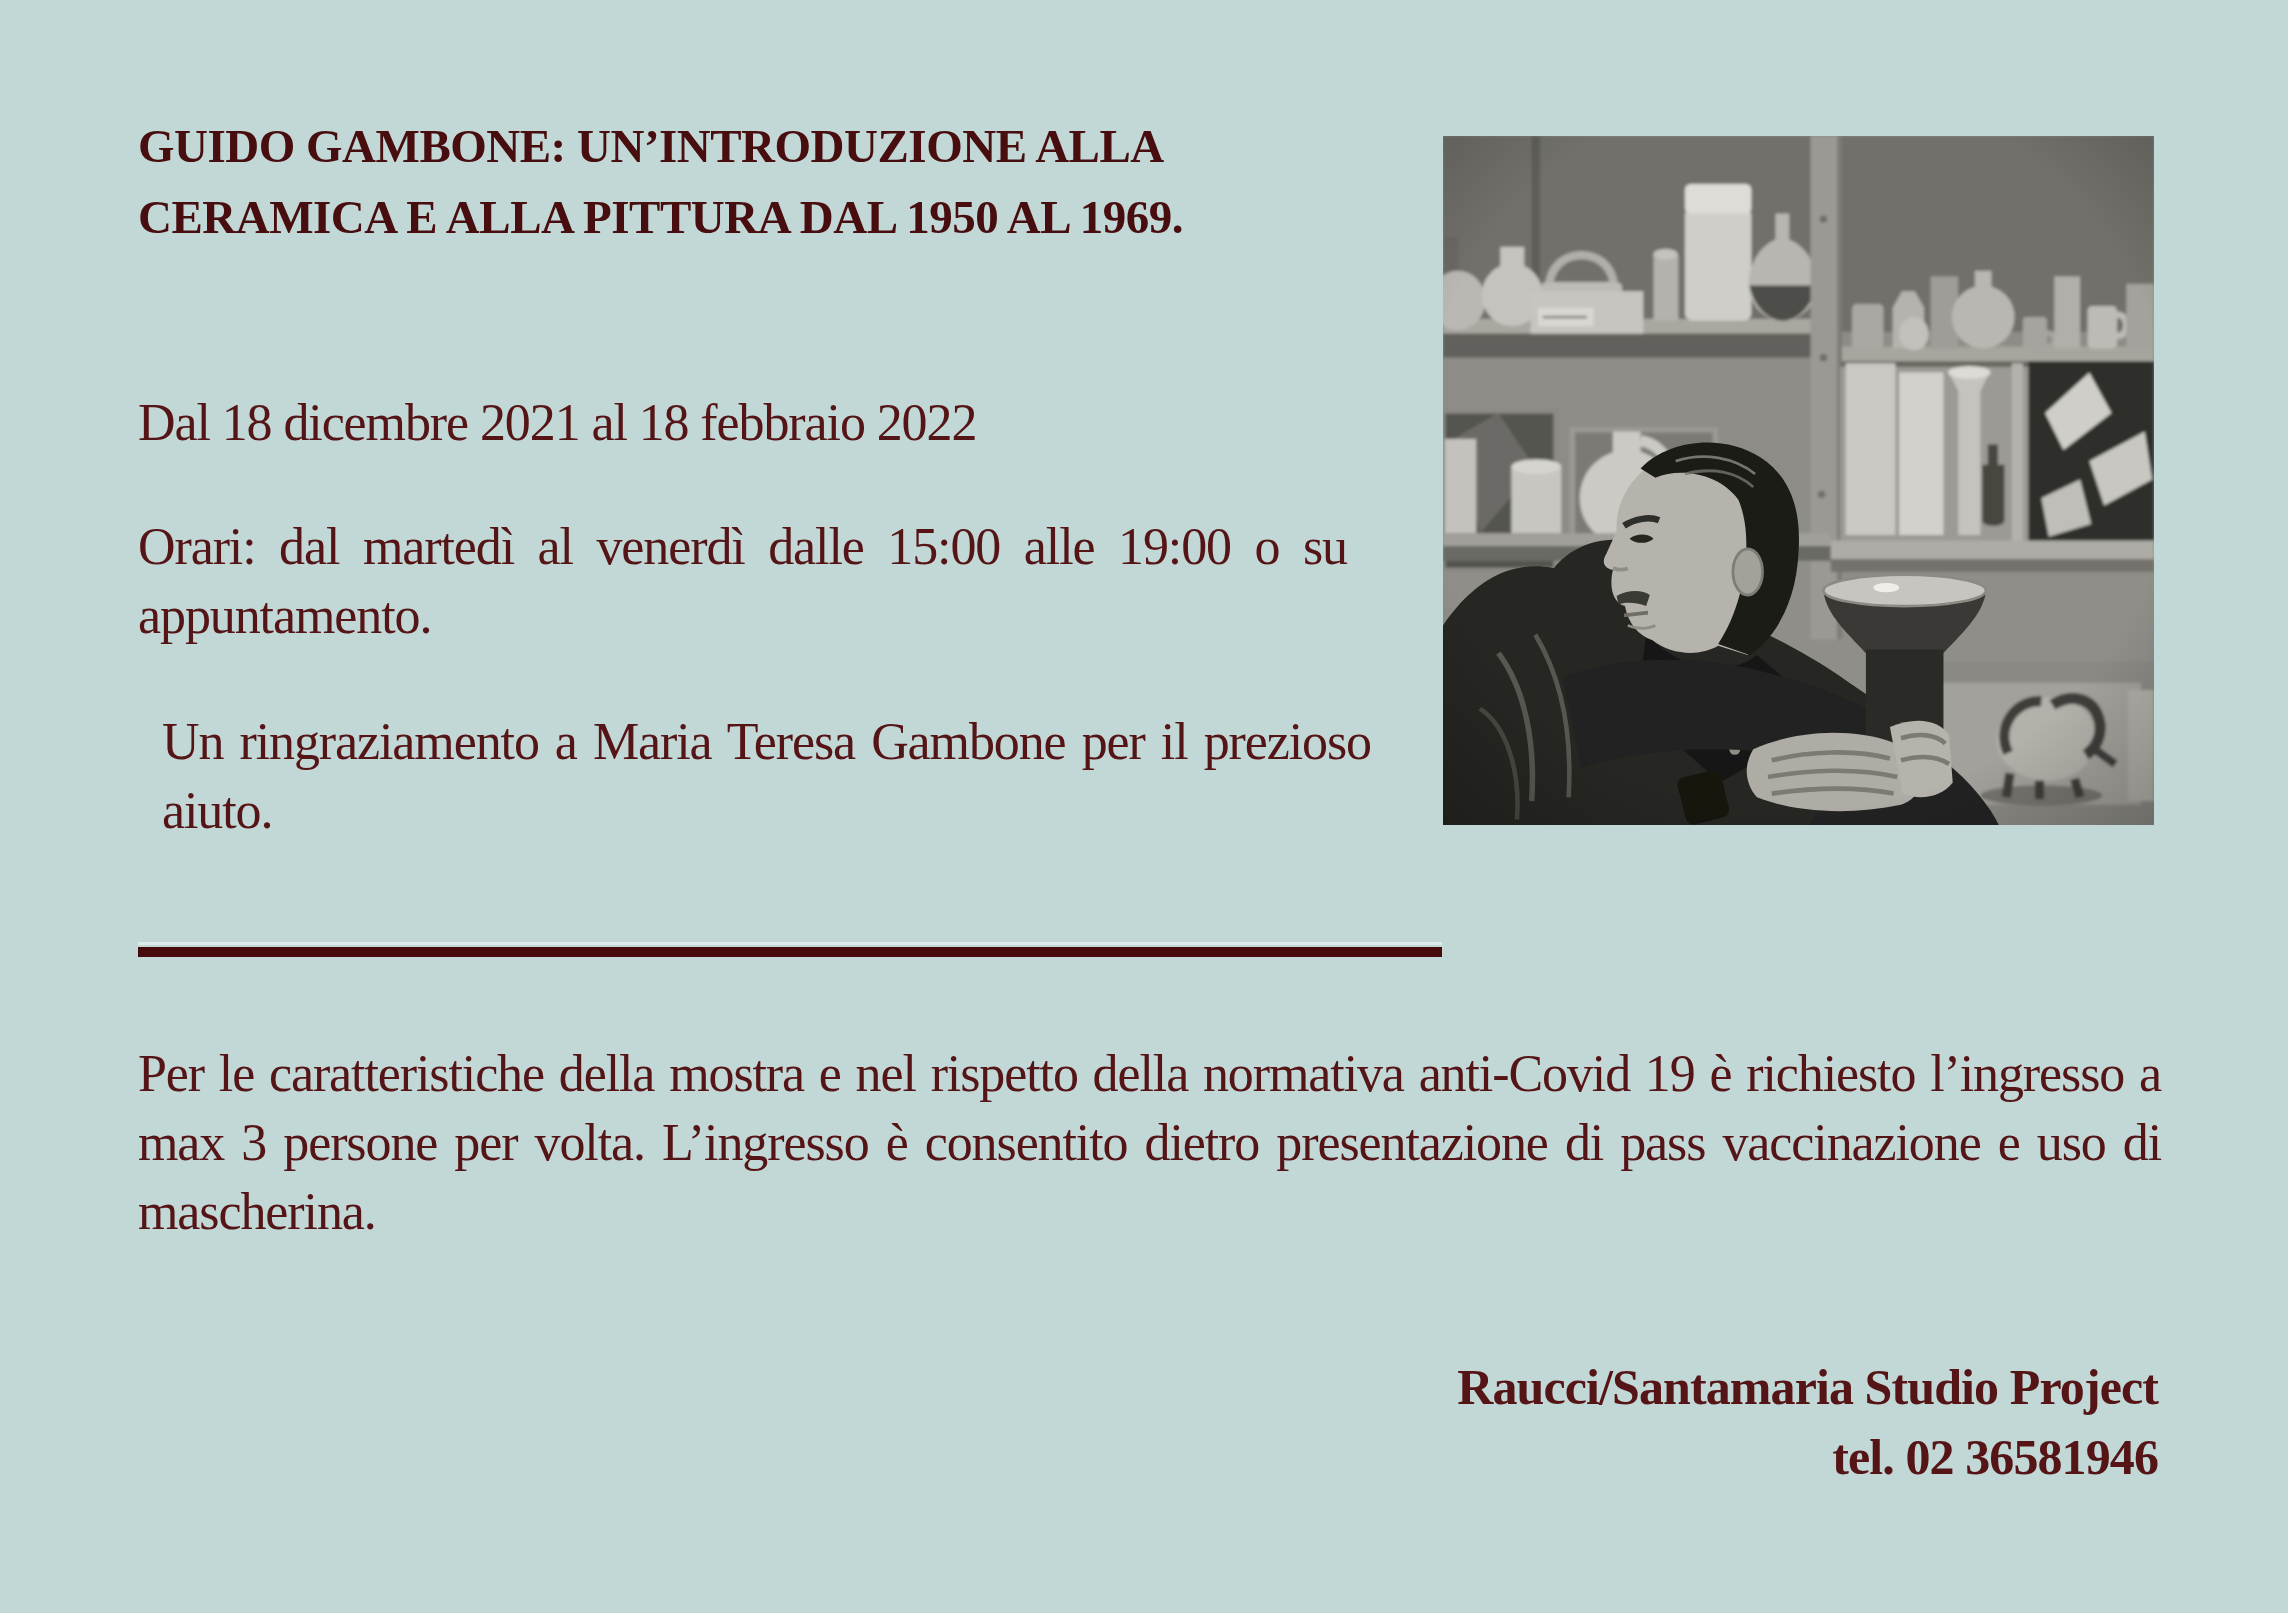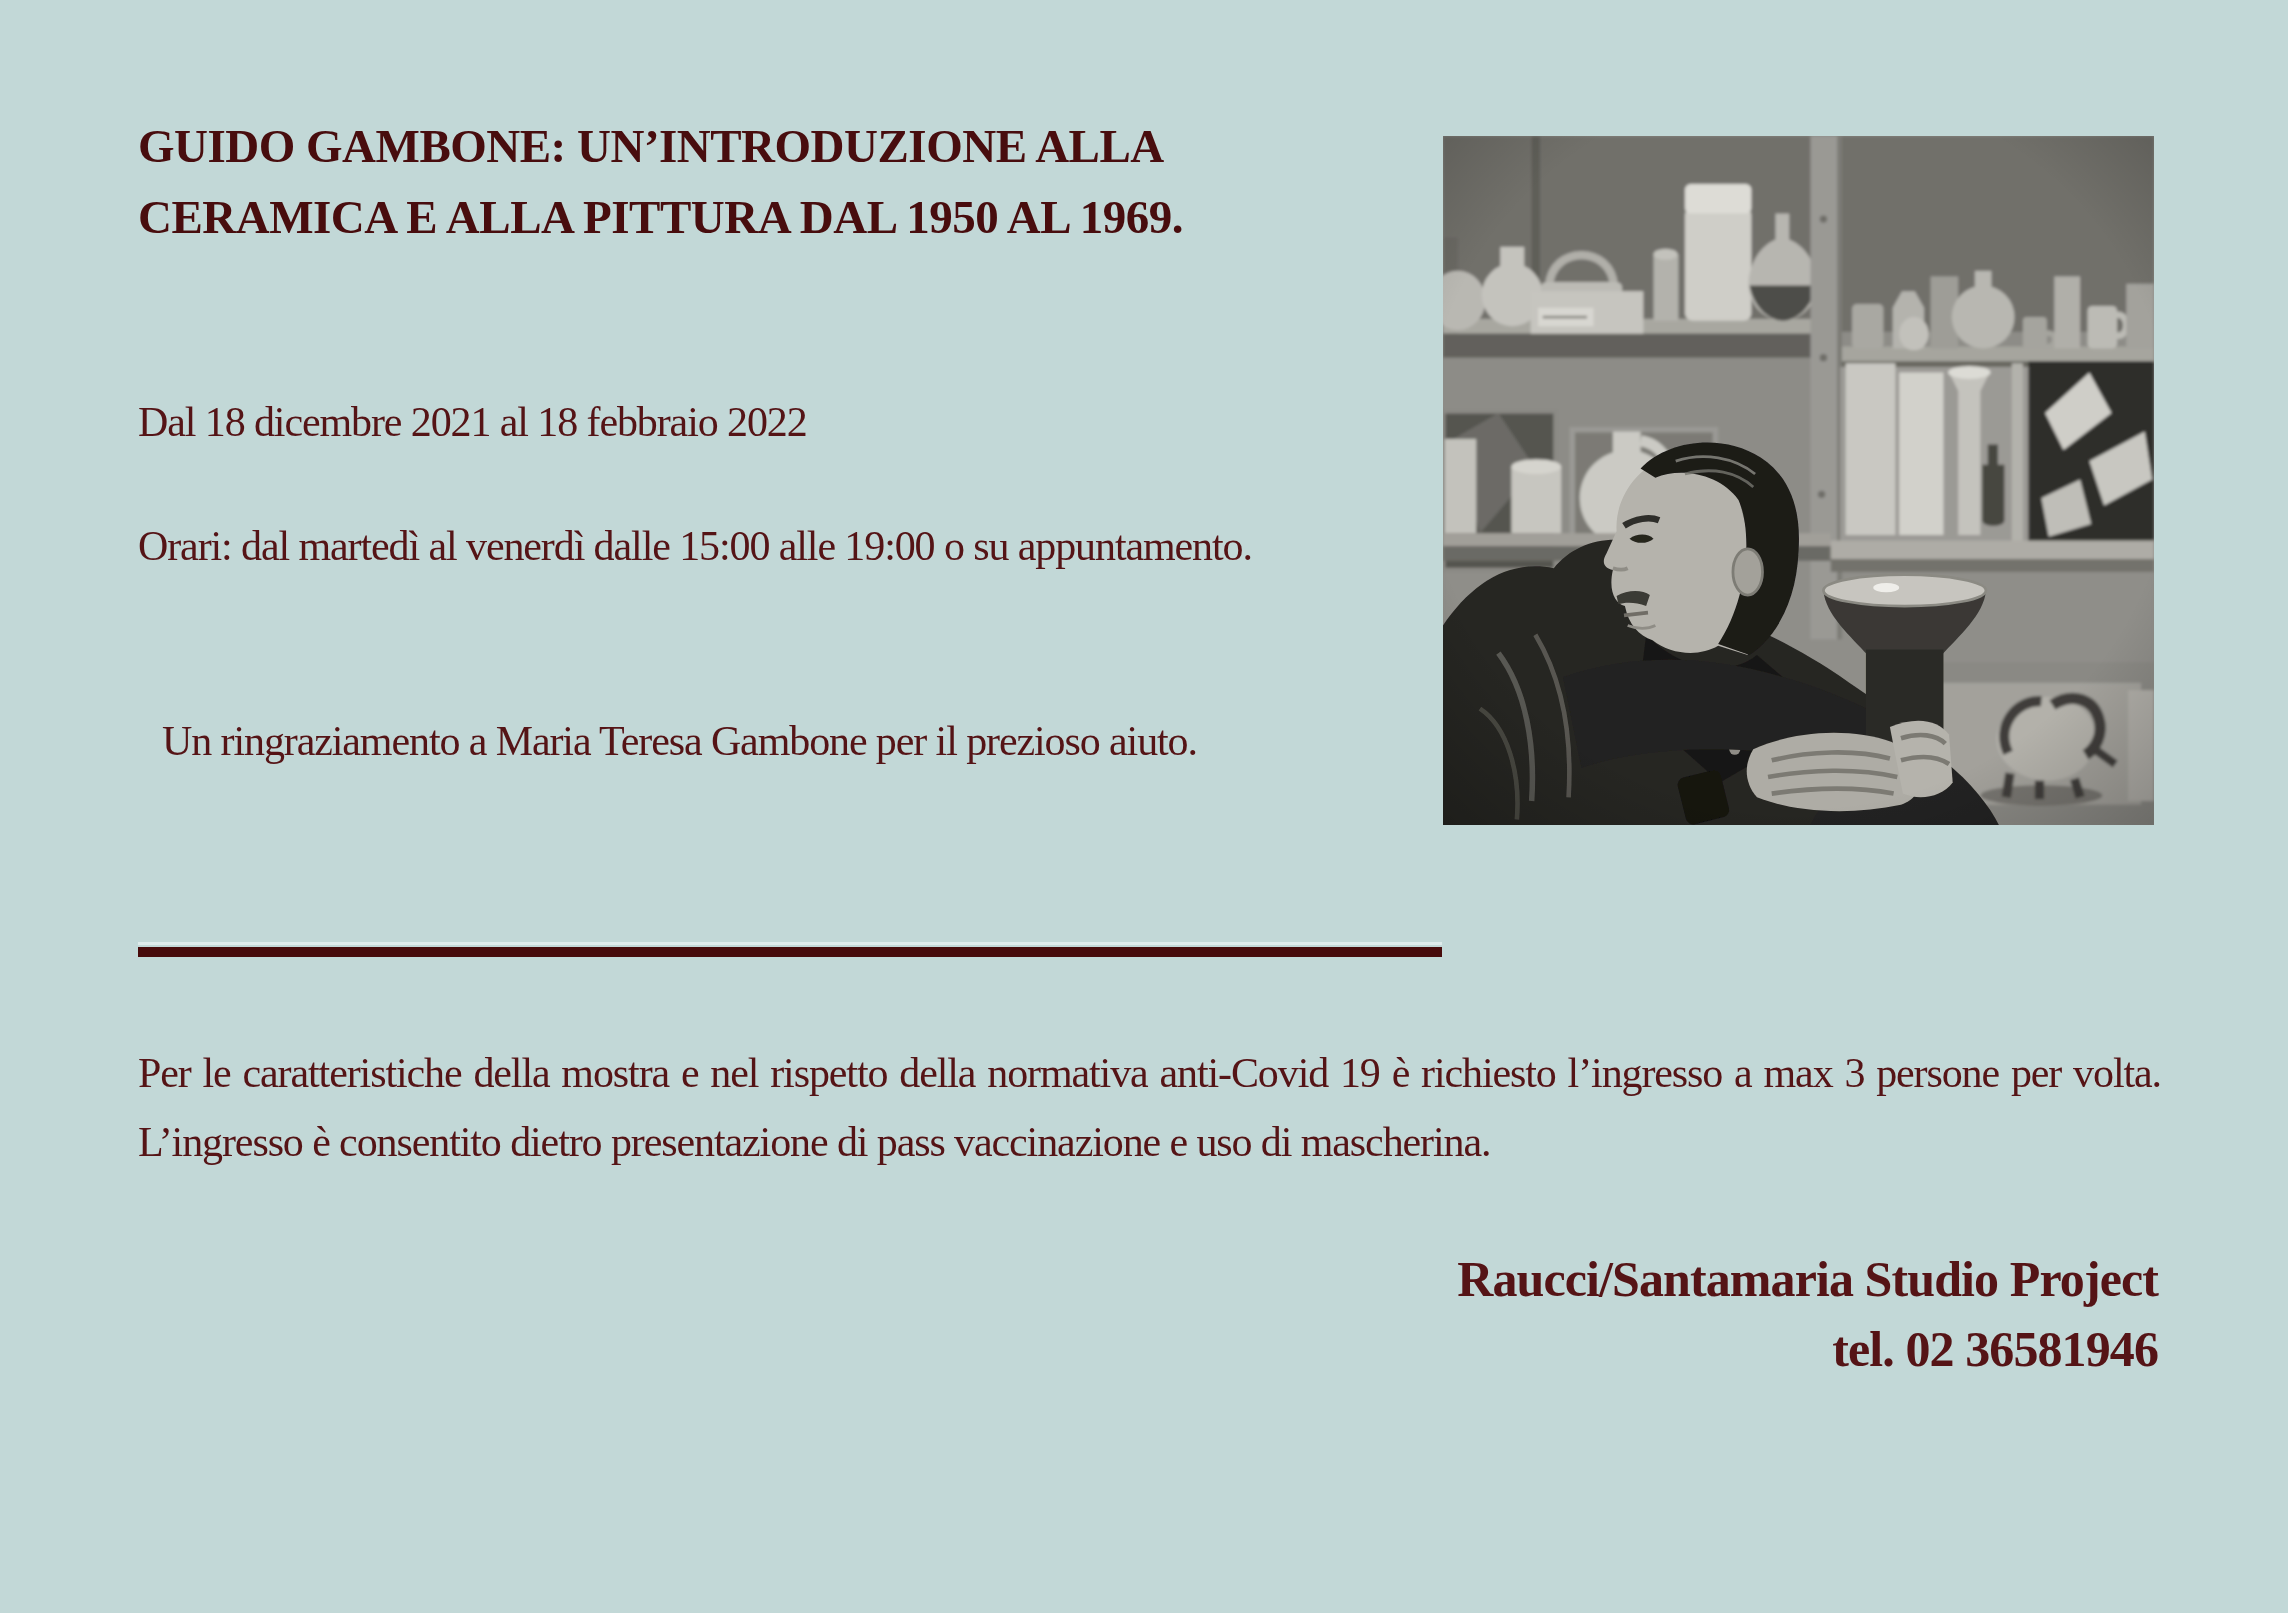--- a/index.html
+++ b/index.html
@@ -19,36 +19,36 @@
     overflow:hidden;
   }
   .abs{position:absolute;}
   .title{
     left:138px; top:111px; width:1384px;
     font-size:47px; line-height:71px; font-weight:bold;
     letter-spacing:-0.5px;
     color:var(--ink-dark);
   }
   .body-text{
-    font-size:42px; line-height:69px; letter-spacing:-1.1px;
+    font-size:52px; line-height:69px; letter-spacing:-1.1px;
   }
   .dates{left:138px; top:388px; width:1292px;}
   .hours{left:138px; top:512px; width:1209px; text-align:justify;}
   .thanks{left:138px; top:707px; width:1209px; text-align:justify;margin-left:24px;}
   .rule{
     left:138px; top:947px; width:1304px; height:10px;
     background:var(--rule);
   }
   .rule::before{
     content:""; position:absolute; left:0; top:-4.6px; width:100%; height:2.8px;
     background:rgba(245,252,252,0.55);
   }
   .covid{left:138px; top:1039px; width:2023px; text-align:justify;}
   .contact{
-    right:131px; top:1244px; width:1108px;
+    right:131px; top:1352px; width:1108px;
     font-size:50px; line-height:70px; font-weight:bold;
     letter-spacing:-0.9px; text-align:right;
   }
   .photo{
     left:1443px; top:136px; width:711px; height:689px;
     background:#8d8c87;
   }
   .photo svg{display:block;width:100%;height:100%;}
 </style>
 </head>

